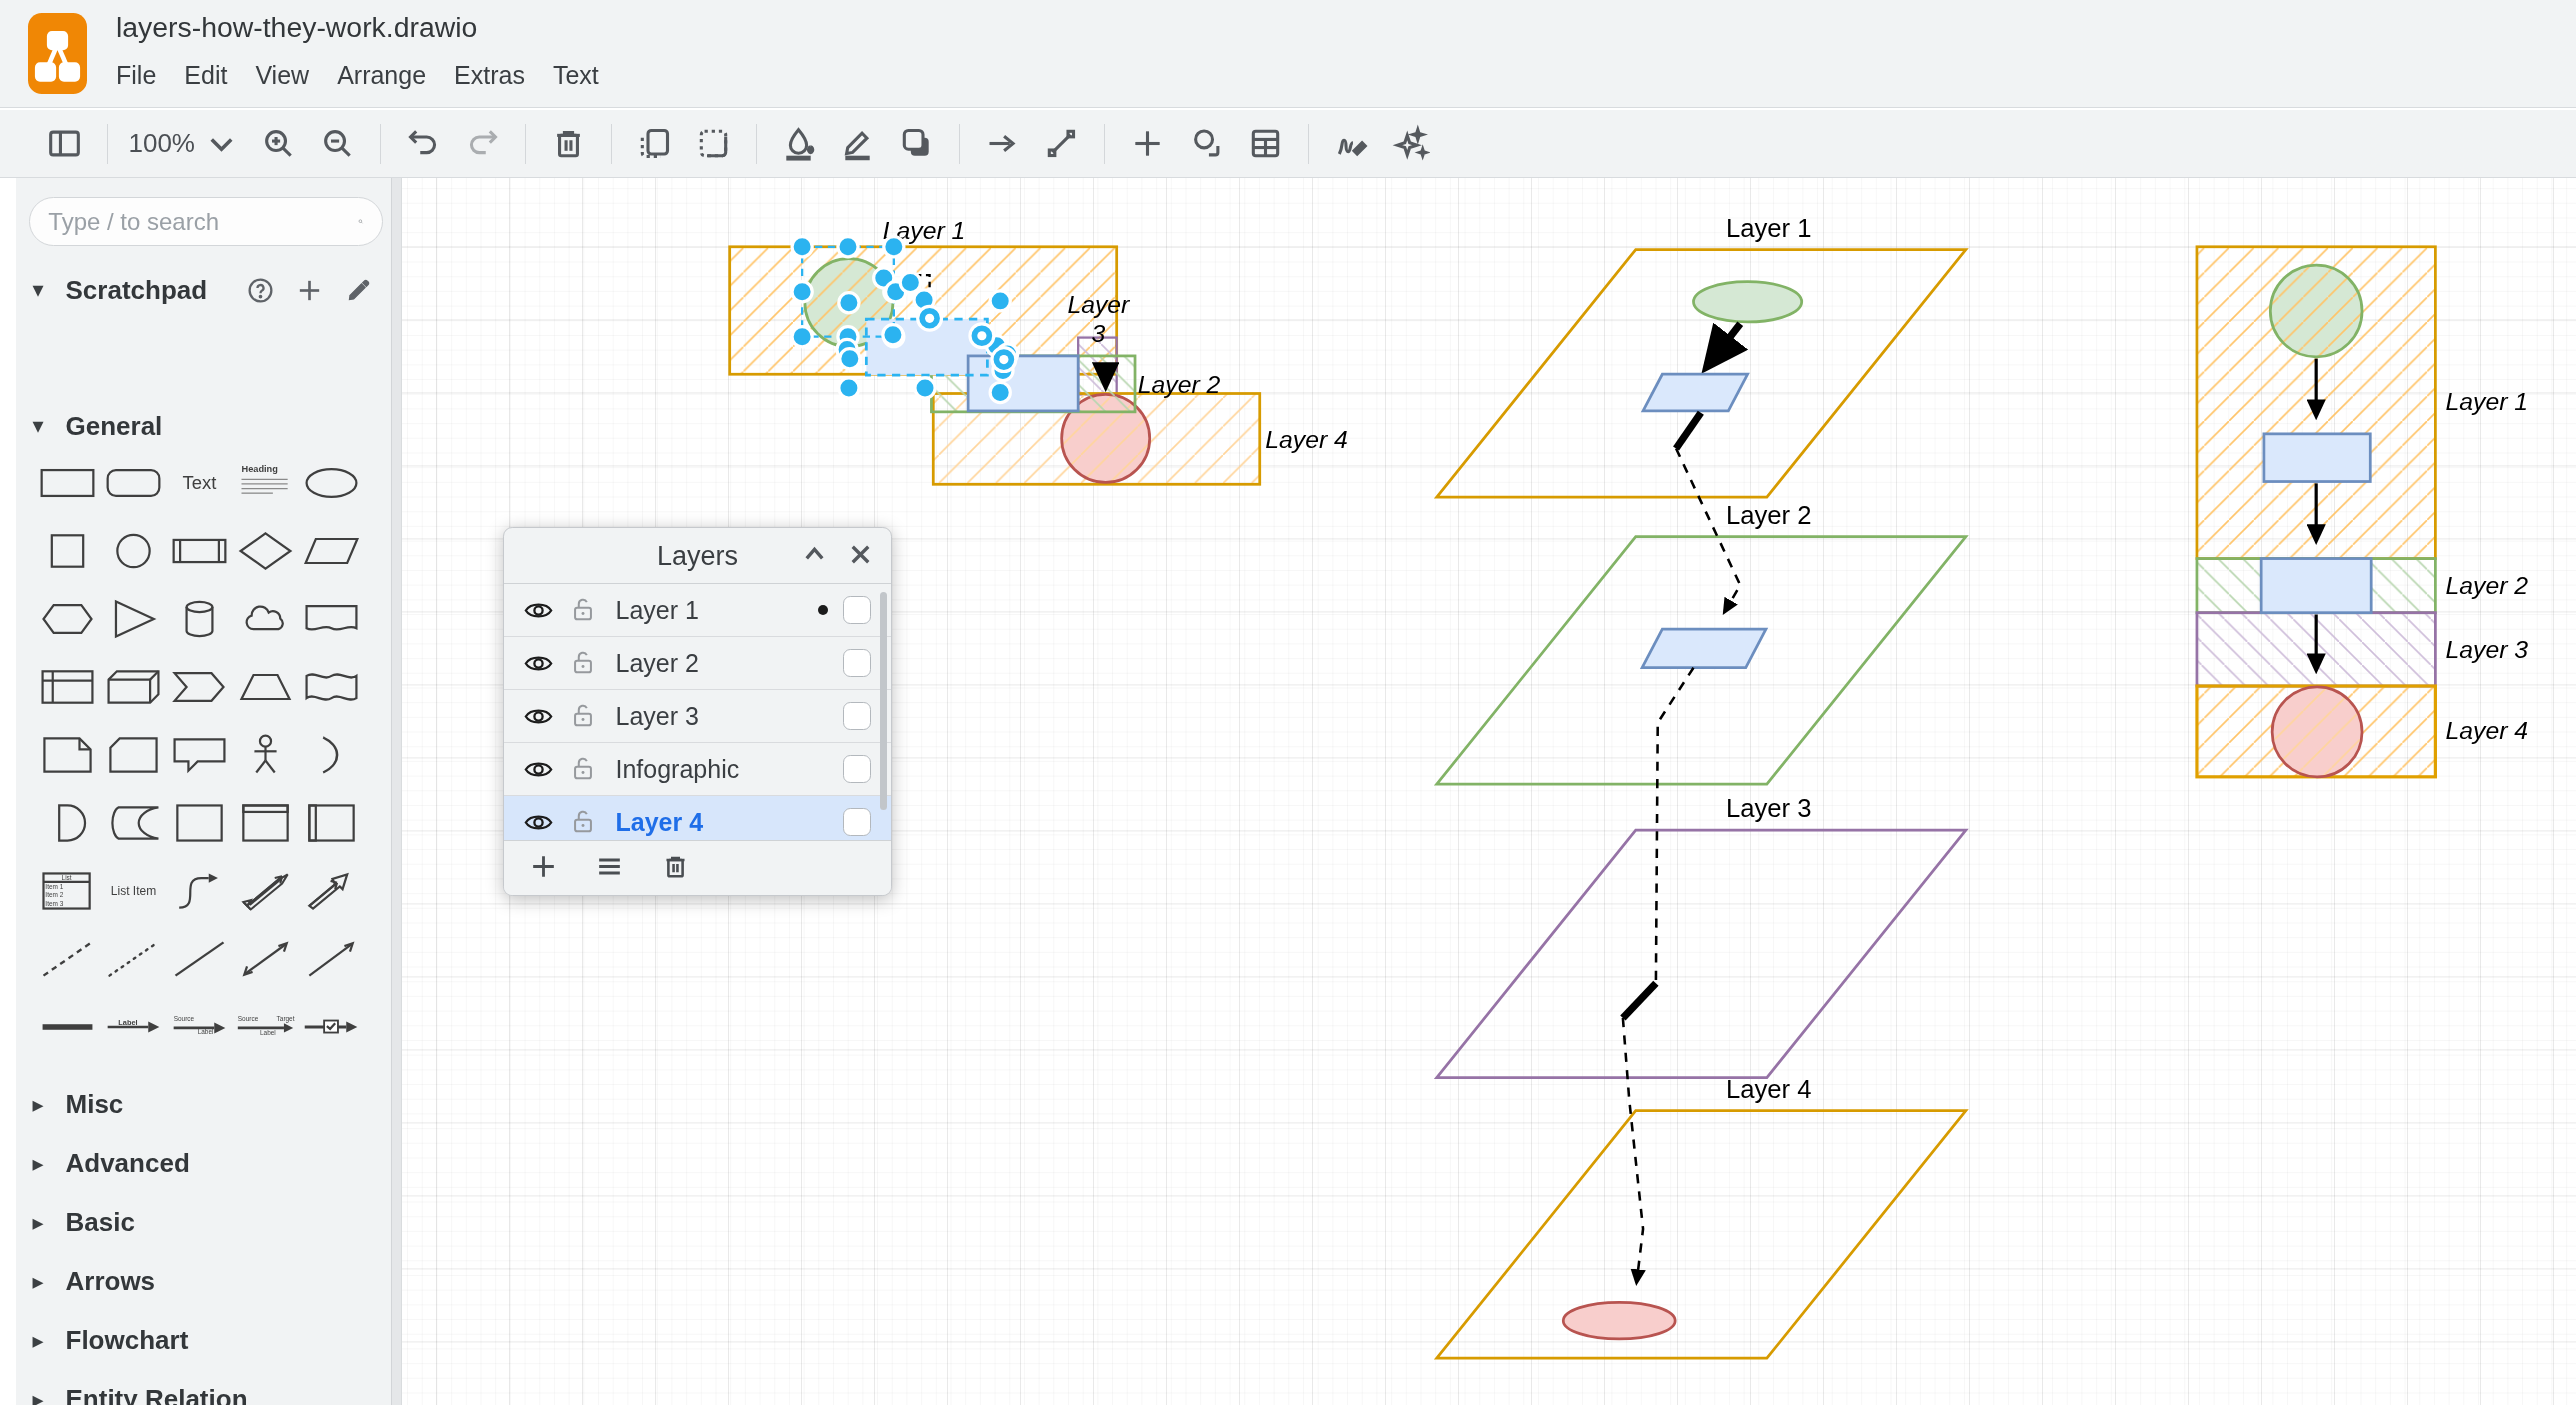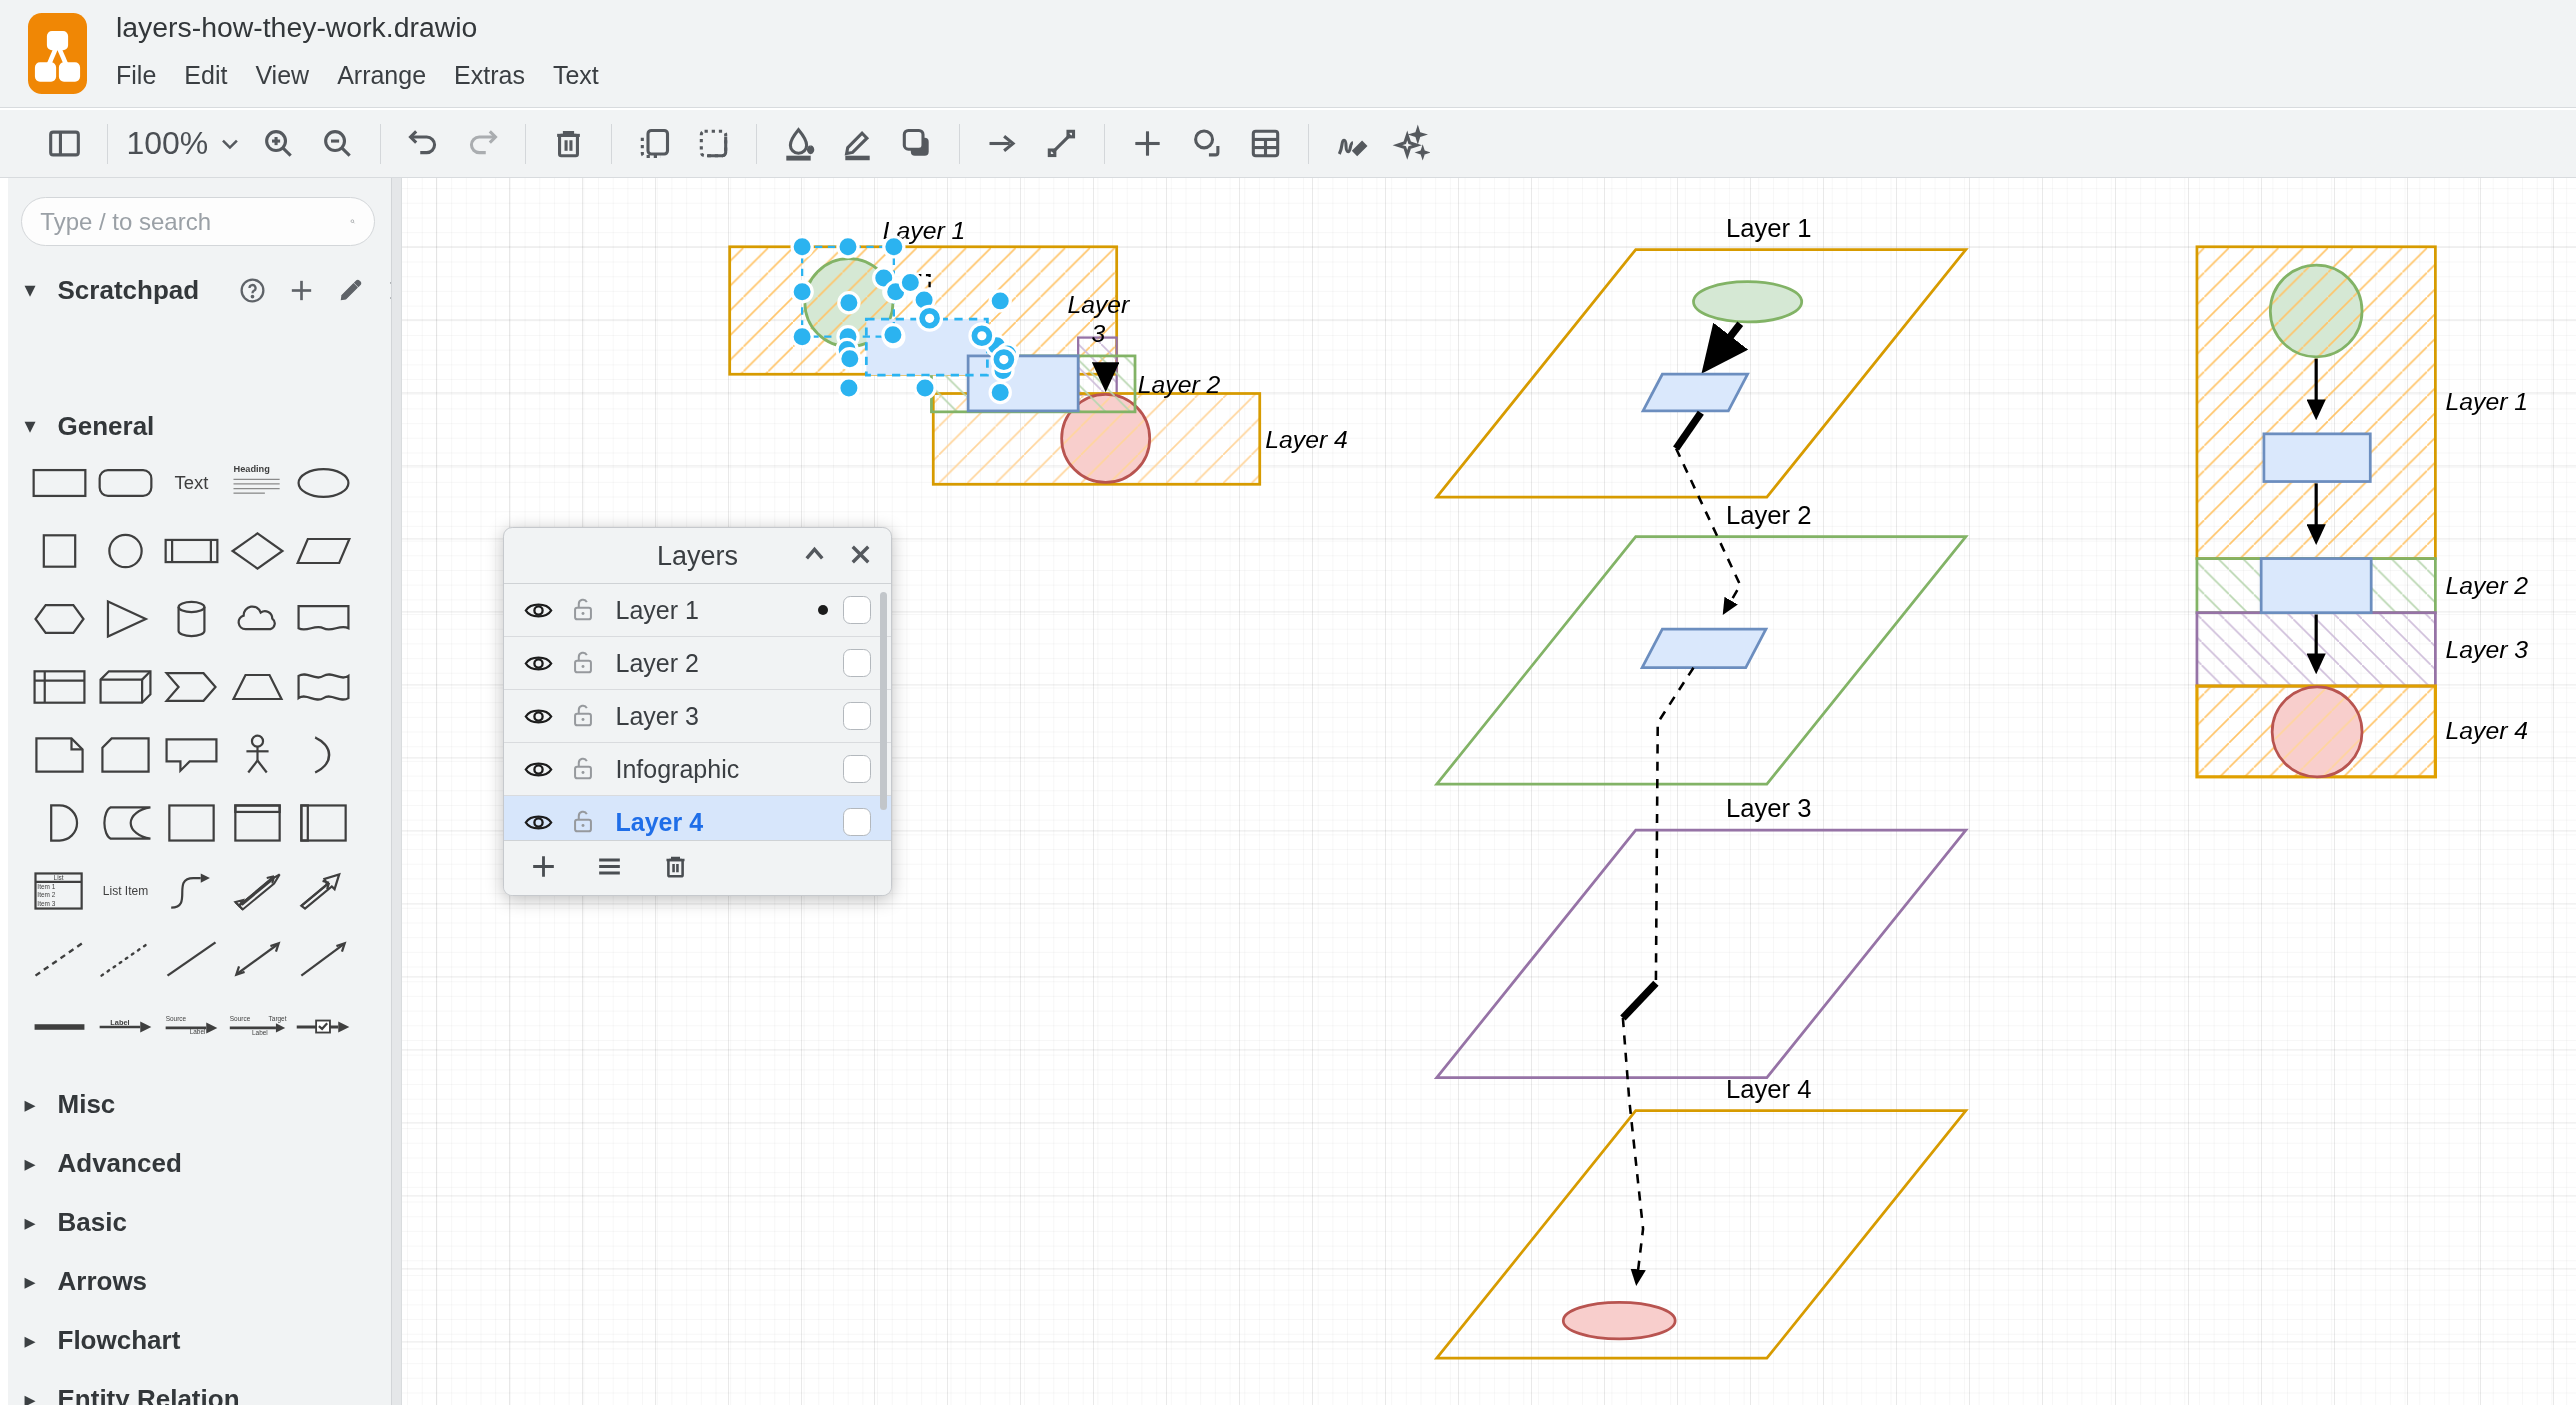--- a/index.html
+++ b/index.html
@@ -12,26 +12,26 @@
   .logo svg { position:absolute; inset:0; }
   .filename { position:absolute; left:116px; top:11px; font-size:28.4px; color:#33373a; }
   .menubar { position:absolute; left:116px; top:61px; display:flex; gap:28px; }
   .menubar .mitem { font-size:25px; color:#3a3e42; cursor:default; }
 
   
   .toolbar { position:absolute; left:0; top:110px; width:2576px; height:68px; background:#f1f3f4; border-bottom:1.8px solid #d8dbde; display:flex; align-items:center; padding-left:35px; }
   .tbtn { background:none; border:none; width:48px; height:48px; display:flex; align-items:center; justify-content:center; margin:0 5.5px; }
   .tbtn svg { width:39px; height:39px; }
   .tbtn.zoomdd { width:117px; gap:7.3px; }
-  .zoomtxt { font-size:32px; color:#4b4f54; }
+  .zoomtxt { font-size:26px; color:#4b4f54; }
   .tsep { width:0.9px; height:40px; background:#d4d7da; margin:0 13px; }
   .disabled svg { opacity:.45; }
 
   
-  .sidebar { position:absolute; left:8px; top:178px; width:391px; height:1227px; background:#f1f3f4; }
+  .sidebar { position:absolute; left:16px; top:178px; width:391px; height:1227px; background:#f1f3f4; }
   .divider { position:absolute; left:391px; top:178px; width:11px; height:1227px; background:#e5e7e9; border-left:0.9px solid #d2d5d8; border-right:0.9px solid #d9dcde; }
   .searchbox { position:absolute; left:13px; top:19px; width:354px; height:49px; background:#fdfdfd; border:1.8px solid #d3d6d9; border-radius:25px; display:flex; align-items:center; padding:0 18.3px; }
   .searchbox input { border:none; outline:none; background:transparent; flex:1; font-size:24px; color:#3a3e42; font-family:"Liberation Sans",sans-serif; }
   .searchbox input::placeholder { color:#9aa0a6; }
   .sechead { position:absolute; left:16.5px; display:flex; align-items:center; gap:13px; }
   .chev { font-size:22px; color:#3c4043; width:20px; }
   .sectitle { font-size:26px; font-weight:bold; color:#33373a; }
   .padicons { position:absolute; left:213px; top:0; display:flex; gap:20px; align-items:center; height:100%; }
   .padicons svg { width:29px; height:29px; }
   .droparea { position:absolute; left:26px; top:149px; width:332px; height:51px; border:2.8px dashed #a9adb2; border-radius:26px; display:flex; align-items:center; justify-content:center; color:#9ca1a6; font-size:24px; }

